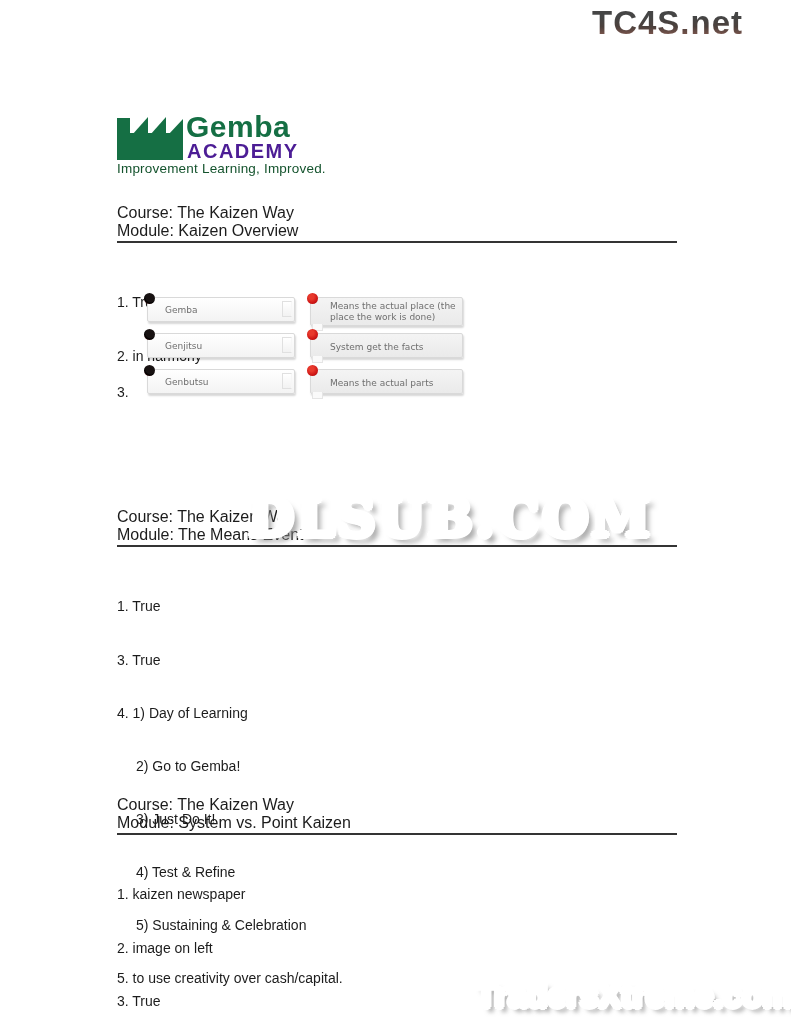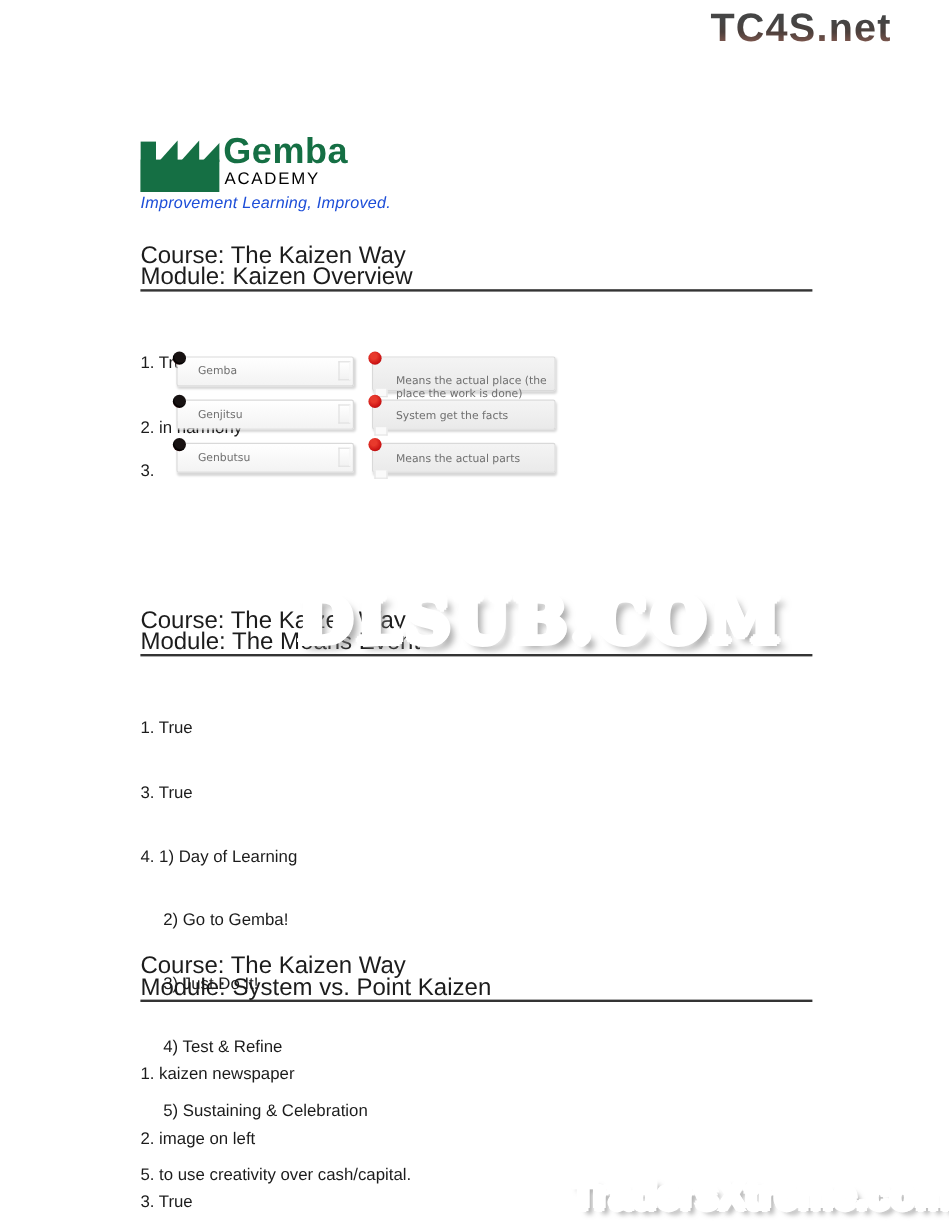--- a/index.html
+++ b/index.html
@@ -53,25 +53,25 @@
   @supports (-webkit-background-clip:text) {
     .wm-traders {
       background:linear-gradient(180deg,#d4777b 25%,#c2484f 60%,#9c2a31 100%);
       -webkit-background-clip:text; background-clip:text; color:transparent;
     }
   }
 
   
   .logo-icon { left:117px; top:112px; }
   .logo-brand { left:186px; top:110px; font-size:30px; font-weight:bold; color:#156f44; letter-spacing:0.5px; }
-  .logo-academy { left:187px; top:140px; font-size:14px; font-weight:normal; color:#000000; letter-spacing:1.5px; }
-  .logo-tagline { left:117px; top:161px; font-size:13.5px; color:#1d4ed8; letter-spacing:0.2px;font-style:italic; }
-
-  
-  .section-header { left:117px; width:560px; font-size:20px; line-height:18.2px; }
+  .logo-academy { left:187px; top:140px; font-size:20px; font-weight:bold; color:#4c1d95; letter-spacing:1.5px; }
+  .logo-tagline { left:117px; top:161px; font-size:13.5px; color:#14532d; letter-spacing:0.2px; }
+
+  
+  .section-header { left:117px; width:560px; font-size:16px; line-height:18.2px; }
   .sec1 { top:204px; } .sec2 { top:508px; } .sec3 { top:796px; }
   .rule { border:none; height:2px; background:#343434; margin-top:1px; }
 
   .answers { left:117px; font-size:14px; line-height:17.7px; white-space:pre; }
   .ans1a { top:259px; }
   .num3  { left:117px; top:384px; font-size:14px; }
   .ans1b { top:418px; }
   .ans2  { top:563px; }
   .ans3  { top:851px; }
   .indent { padding-left:19px; }
@@ -80,21 +80,21 @@
   .match { left:145px; top:296px; width:320px; height:100px; }
   .mrow { position:absolute; width:100%; }
   .mrow1 { top:1px; } .mrow2 { top:37px; } .mrow3 { top:73px; }
   .mbox {
     position:absolute; border:1px solid #d9d9d9; border-radius:2px;
     box-shadow:1px 2px 2px rgba(0,0,0,0.16);
     font-family:"DejaVu Sans", sans-serif; font-size:9px; color:#6f6f6f;
   }
   .mleft  { left:2px;  width:148px; height:25px; background:linear-gradient(180deg,#ffffff,#f3f3f3); padding:7px 4px 0 17px; }
   .mright { left:165px; width:153px; height:25px; background:linear-gradient(180deg,#f4f4f4,#eaeaea); padding:8px 6px 0 19px; }
-  .mright.tall { height:29px; padding-top:15px; line-height:11px; }
+  .mright.tall { height:29px; padding-top:3px; line-height:11px; }
   .dot {
     position:absolute; left:-4px; top:-5px; width:11px; height:11px; border-radius:50%;
   }
   .dot-dark { background:radial-gradient(circle at 60% 35%, #181212 50%, #000 65%, #7e0d0d 100%); }
   .dot-red  { background:radial-gradient(circle at 40% 35%, #e8392c 25%, #cc1414 65%, #8f0f0f 100%); }
   .tab {
     position:absolute; right:2px; top:3px; width:10px; height:16px;
     background:linear-gradient(180deg,#ffffff,#f2f2f2);
     border:1px solid #e0e0e0; border-right-color:#f7f7f7;
   }

